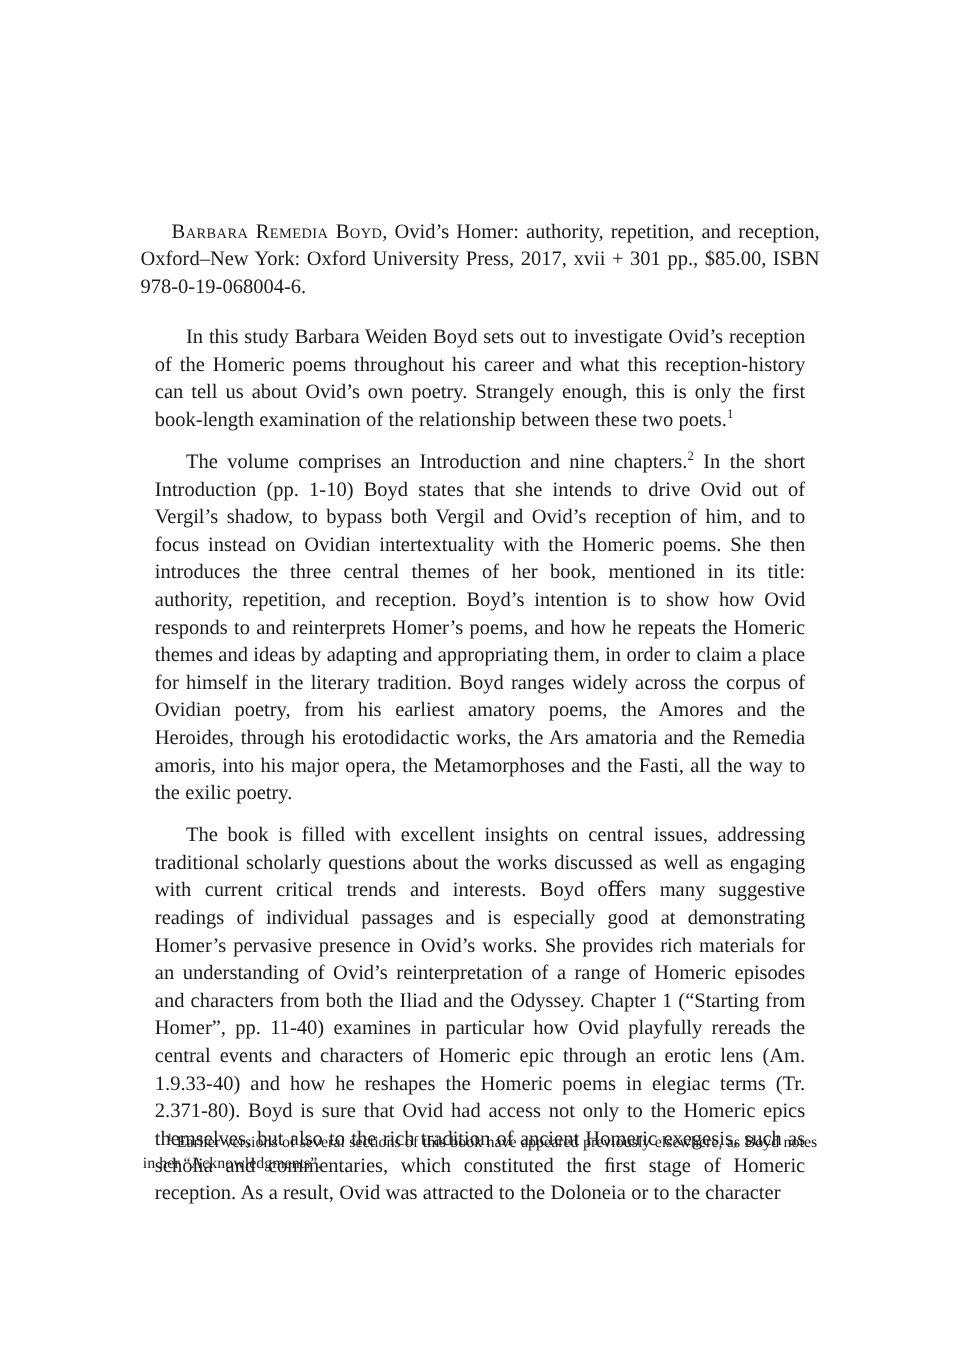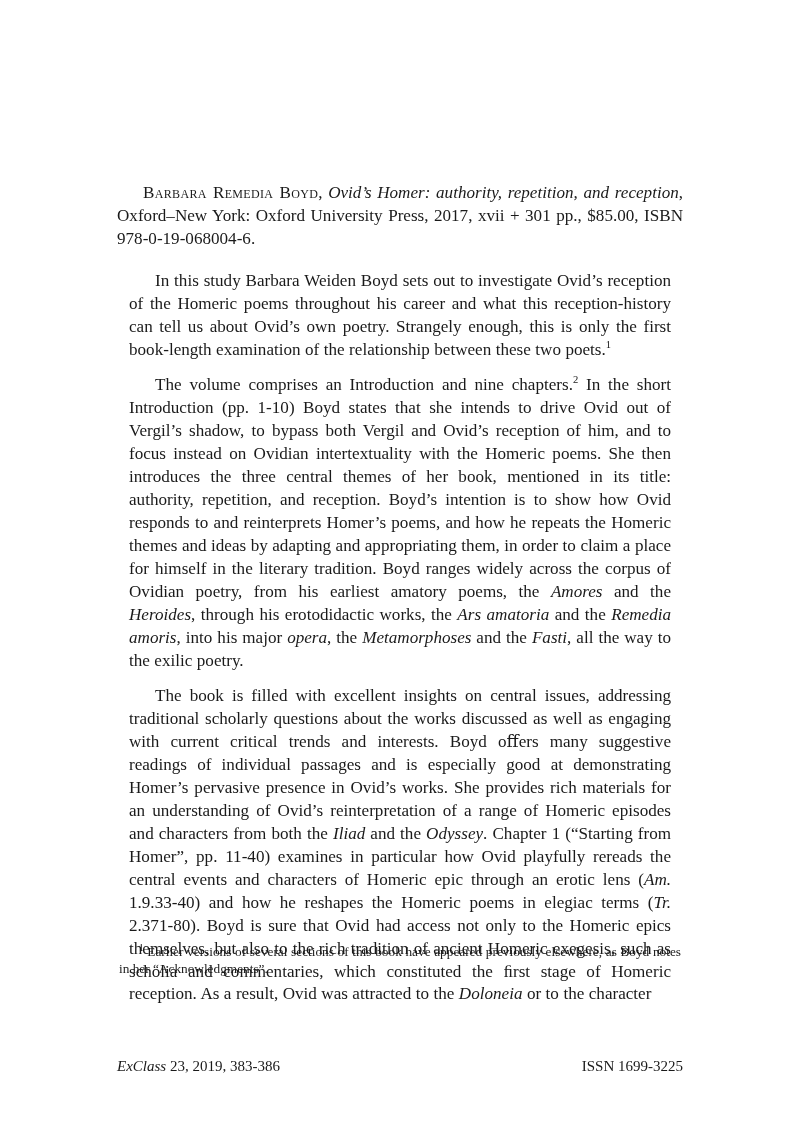--- a/index.html
+++ b/index.html
@@ -39,21 +39,21 @@
     text-align: justify;
     text-justify: inter-word;
     text-indent: 26px;
     margin: 0;
     hyphens: none;
   }
   .smallcaps {
     font-variant: small-caps;
     letter-spacing: 0.35px;
   }
-  .it { font-style: italic; }
+  .it { }
 
   
   .body-block {
     margin-top: 19px;
   }
   p.para {
     font-size: 17.1px;
     line-height: 1.345;
     text-align: justify;
     text-justify: inter-word;
@@ -126,18 +126,14 @@
     </div>
 
   </div>
 
   <div class="footnotes">
     <p class="footnote">
       <sup class="marker">1</sup><span>Earlier versions of several sections of this book have appeared previously elsewhere, as Boyd notes in her “Acknowledgments”.</span>
     </p>
   </div>
 
-  <div class="footer">
-    <span class="left"><span class="it">ExClass</span><span> 23, 2019, 383-386</span></span>
-    <span class="right">ISSN 1699-3225</span>
-  </div>
 
 </div>
 
 </body></html>

